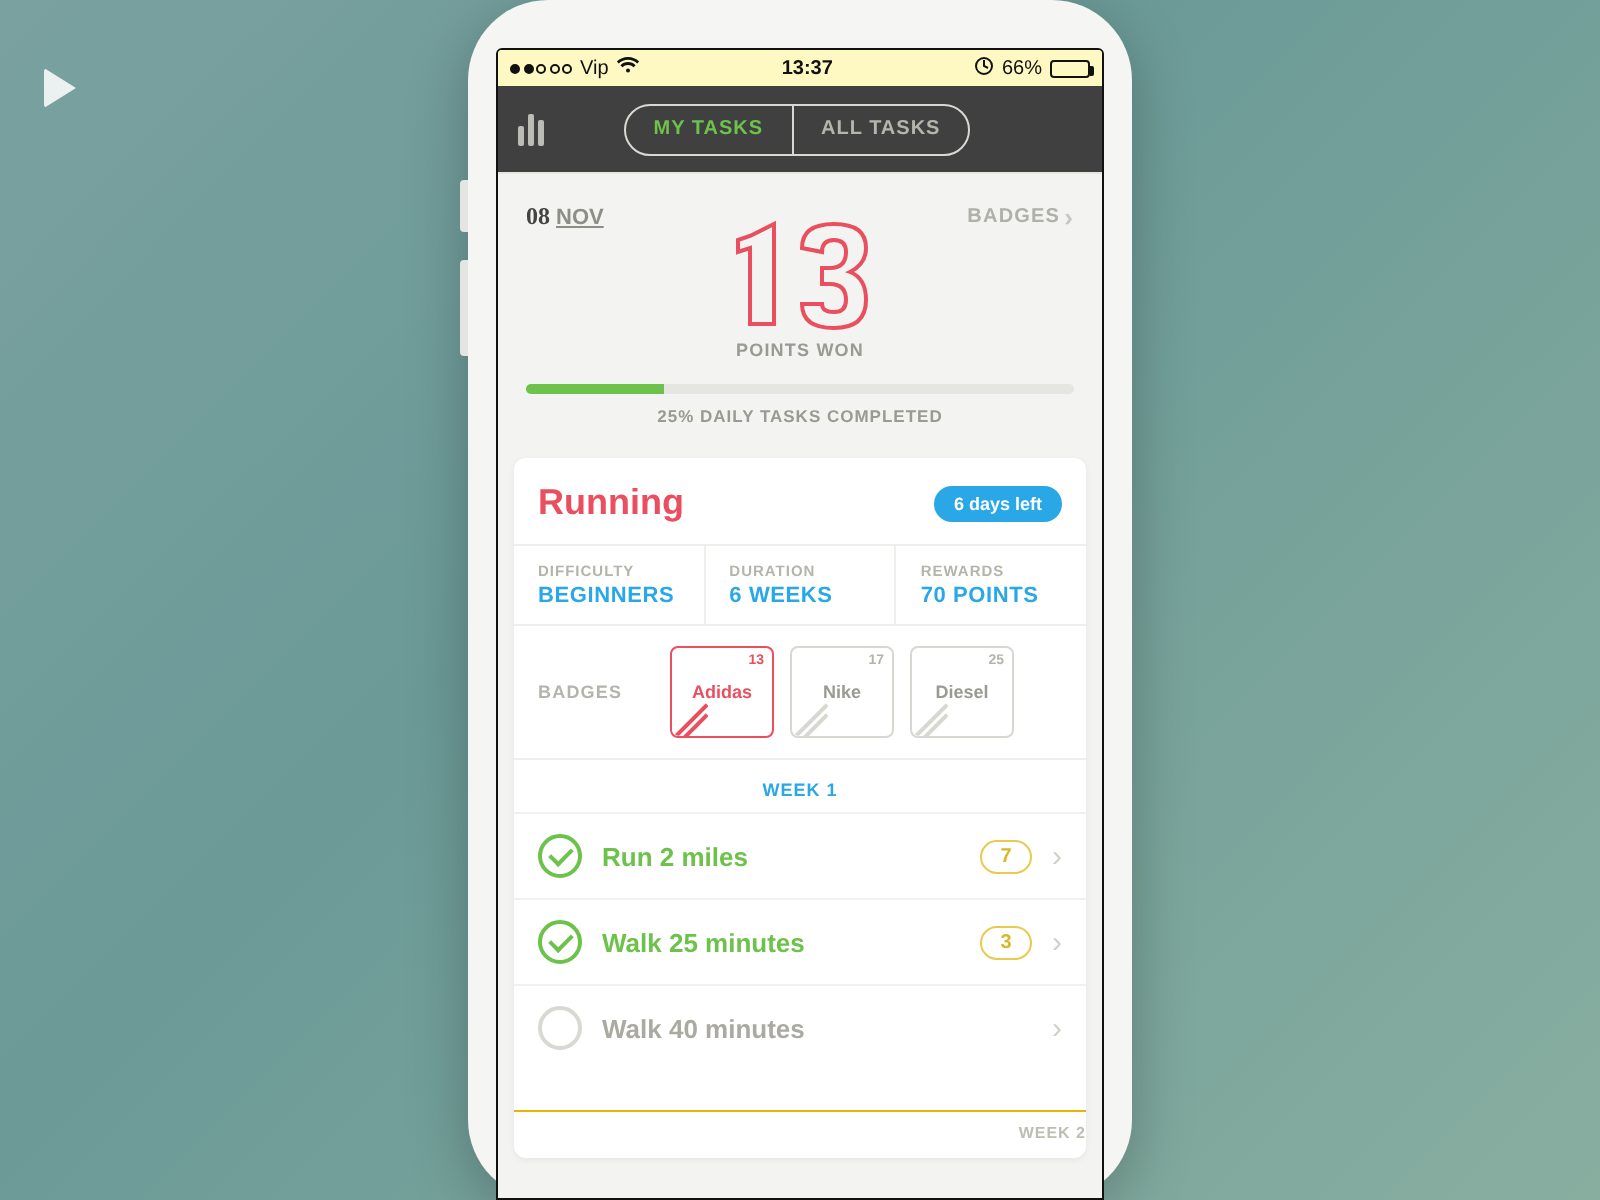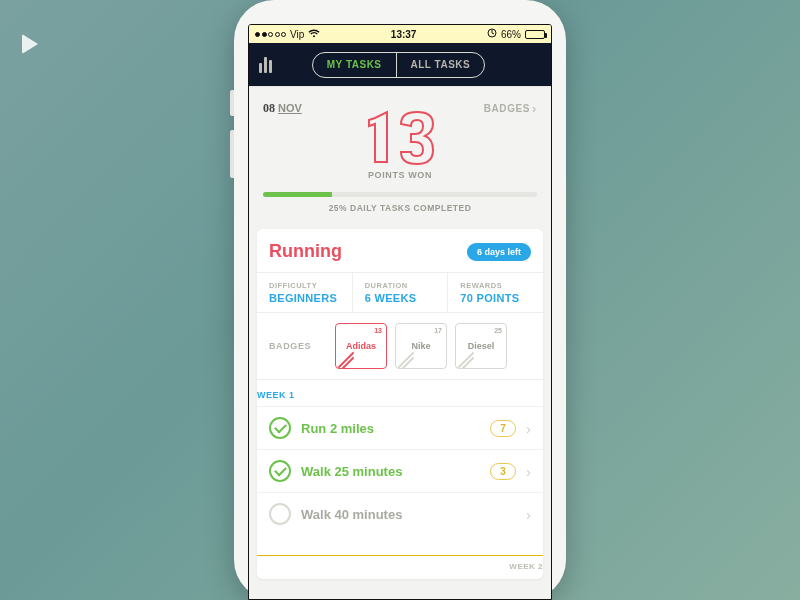--- a/index.html
+++ b/index.html
@@ -68,21 +68,21 @@
   .dot.fill { background: #111; }
   .wifi { font-size: 11px; }
   .battery {
     width: 20px; height: 9px; border: 1px solid #111; border-radius: 2px; position: relative;
   }
   .battery::after { content:""; position:absolute; right:-3px; top:2px; width:2px; height:5px; background:#111; border-radius:0 1px 1px 0;}
   .battery .fill { height:100%; width:66%; background:#111; }
   
   .navbar {
     height: 44px;
-    background: #0f172a;
+    background: #404040;
     border-bottom: 1px solid #e6e6e3;
     display: flex;
     align-items: center;
     padding: 0 10px;
     gap: 10px;
   }
   .hamburger { display:flex; gap:2px; height:16px; align-items:flex-end; }
   .hamburger span { width:3px; background:#bcbcb6; border-radius:1px; }
   .hamburger span:nth-child(1){height:10px;}
   .hamburger span:nth-child(2){height:16px;}
@@ -150,21 +150,21 @@
   .badge-card.active { border-color:#e94f5e; color:#e94f5e; }
   .badge-card .num { position:absolute; top:3px; right:4px; font-size:7px; color:#b4b4ac; font-weight:600;}
   .badge-card.active .num { color:#e94f5e; }
   .badge-card .stripe { position:absolute; left:0; bottom:0; width:18px; height:18px; overflow:hidden; border-radius:0 0 0 4px;}
   .badge-card .stripe::before, .badge-card .stripe::after {
     content:""; position:absolute; width:30px; height:2px; background:#d8d8d2; transform:rotate(-45deg);
   }
   .badge-card .stripe::before { bottom:4px; left:-8px; }
   .badge-card .stripe::after  { bottom:-1px; left:-8px; }
   .badge-card.active .stripe::before, .badge-card.active .stripe::after { background:#e94f5e; }
-  .week-label { text-align:left; font-size:9px; color:#2aa7e6; font-weight:800; letter-spacing:0.5px; padding:10px 0 6px;}
+  .week-label { text-align:center; font-size:9px; color:#2aa7e6; font-weight:800; letter-spacing:0.5px; padding:10px 0 6px;}
   .task {
     display:flex; align-items:center; padding:10px 12px; border-top:1px solid #f1f1ed; gap:10px;
   }
   .check {
     width:22px; height:22px; border-radius:50%; border:2px solid #d9d9d3; flex:0 0 22px;
     display:flex; align-items:center; justify-content:center;
   }
   .check.done { border-color:#6cc24a; }
   .check.done::after {
     content:""; width:9px; height:5px; border-left:2px solid #6cc24a; border-bottom:2px solid #6cc24a;

